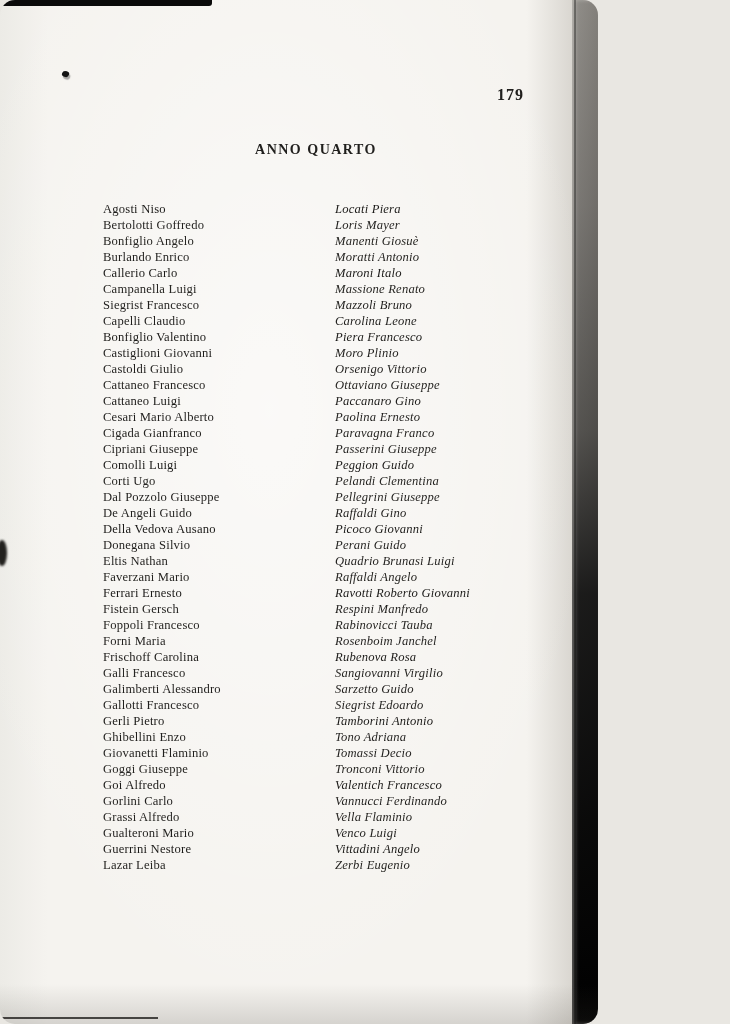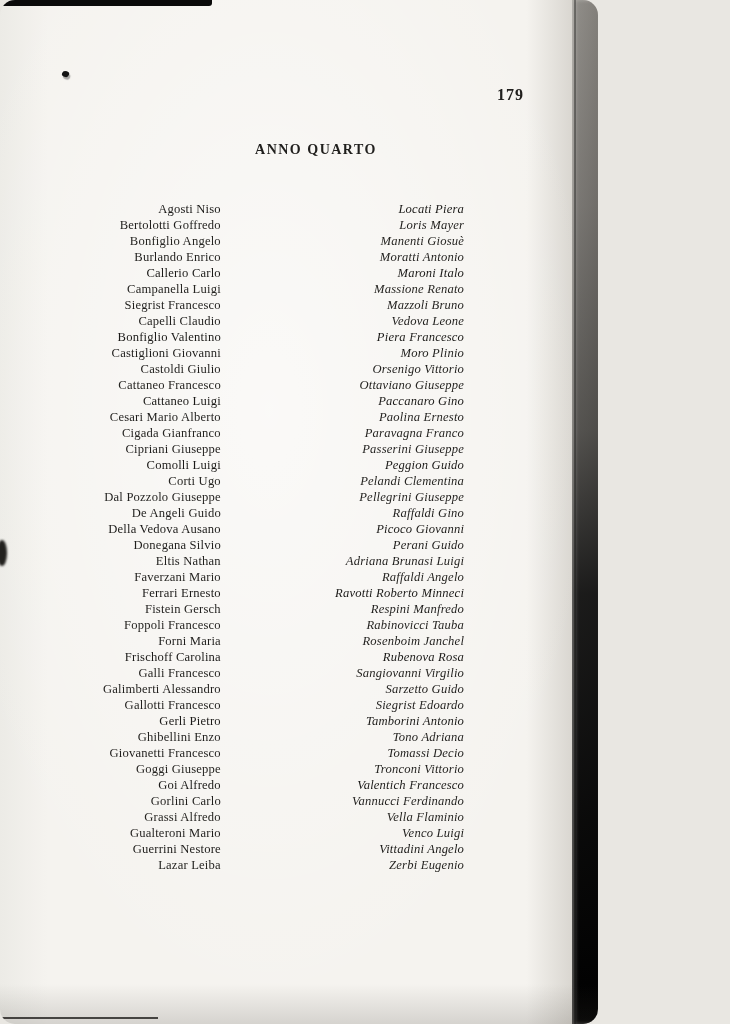--- a/index.html
+++ b/index.html
@@ -77,21 +77,20 @@
   .subtitle{
     position:absolute;left:0;top:158px;width:632px;
     text-align:right;
     font-size:13px;letter-spacing:0.5px;
   }
   ul.name-col{
     position:absolute;top:201px;
     margin:0;padding:0;list-style:none;
     font-size:12.6px;line-height:16px;
     letter-spacing:0.2px;
-    text-align:right;
   }
   #col-left{left:103px;}
   #col-right{left:335px;font-style:italic;}
   ul.name-col li{
     white-space:nowrap;height:16px;
   }
   
   ul.name-col li:nth-child(3n){color:#262522;}
   ul.name-col li:nth-child(4n+1){color:#1b1a18;}
 </style>
@@ -134,56 +133,56 @@
       <li>Ferrari Ernesto</li>
       <li>Fistein Gersch</li>
       <li>Foppoli Francesco</li>
       <li>Forni Maria</li>
       <li>Frischoff Carolina</li>
       <li>Galli Francesco</li>
       <li>Galimberti Alessandro</li>
       <li>Gallotti Francesco</li>
       <li>Gerli Pietro</li>
       <li>Ghibellini Enzo</li>
-      <li>Giovanetti Francesco</li>
+      <li>Giovanetti Flaminio</li>
       <li>Goggi Giuseppe</li>
       <li>Goi Alfredo</li>
       <li>Gorlini Carlo</li>
       <li>Grassi Alfredo</li>
       <li>Gualteroni Mario</li>
       <li>Guerrini Nestore</li>
       <li>Lazar Leiba</li>
     </ul>
 
   <ul class="name-col" id="col-right">
       <li>Locati Piera</li>
       <li>Loris Mayer</li>
       <li>Manenti Giosuè</li>
       <li>Moratti Antonio</li>
       <li>Maroni Italo</li>
       <li>Massione Renato</li>
       <li>Mazzoli Bruno</li>
-      <li>Vedova Leone</li>
+      <li>Carolina Leone</li>
       <li>Piera Francesco</li>
       <li>Moro Plinio</li>
       <li>Orsenigo Vittorio</li>
       <li>Ottaviano Giuseppe</li>
       <li>Paccanaro Gino</li>
       <li>Paolina Ernesto</li>
       <li>Paravagna Franco</li>
       <li>Passerini Giuseppe</li>
       <li>Peggion Guido</li>
       <li>Pelandi Clementina</li>
       <li>Pellegrini Giuseppe</li>
       <li>Raffaldi Gino</li>
       <li>Picoco Giovanni</li>
       <li>Perani Guido</li>
-      <li>Adriana Brunasi Luigi</li>
+      <li>Quadrio Brunasi Luigi</li>
       <li>Raffaldi Angelo</li>
-      <li>Ravotti Roberto Minneci</li>
+      <li>Ravotti Roberto Giovanni</li>
       <li>Respini Manfredo</li>
       <li>Rabinovicci Tauba</li>
       <li>Rosenboim Janchel</li>
       <li>Rubenova Rosa</li>
       <li>Sangiovanni Virgilio</li>
       <li>Sarzetto Guido</li>
       <li>Siegrist Edoardo</li>
       <li>Tamborini Antonio</li>
       <li>Tono Adriana</li>
       <li>Tomassi Decio</li>

